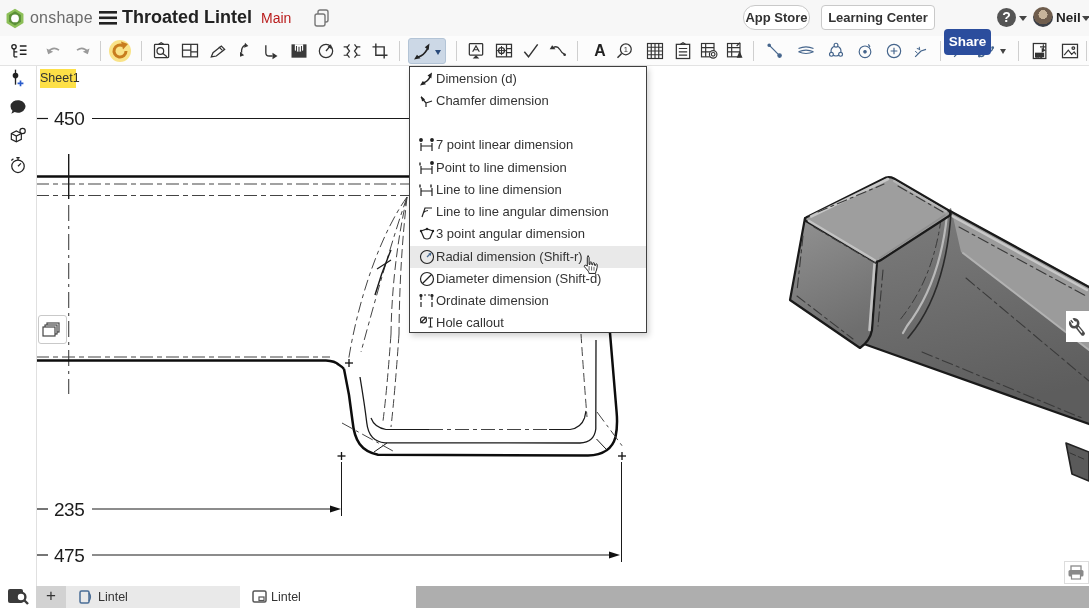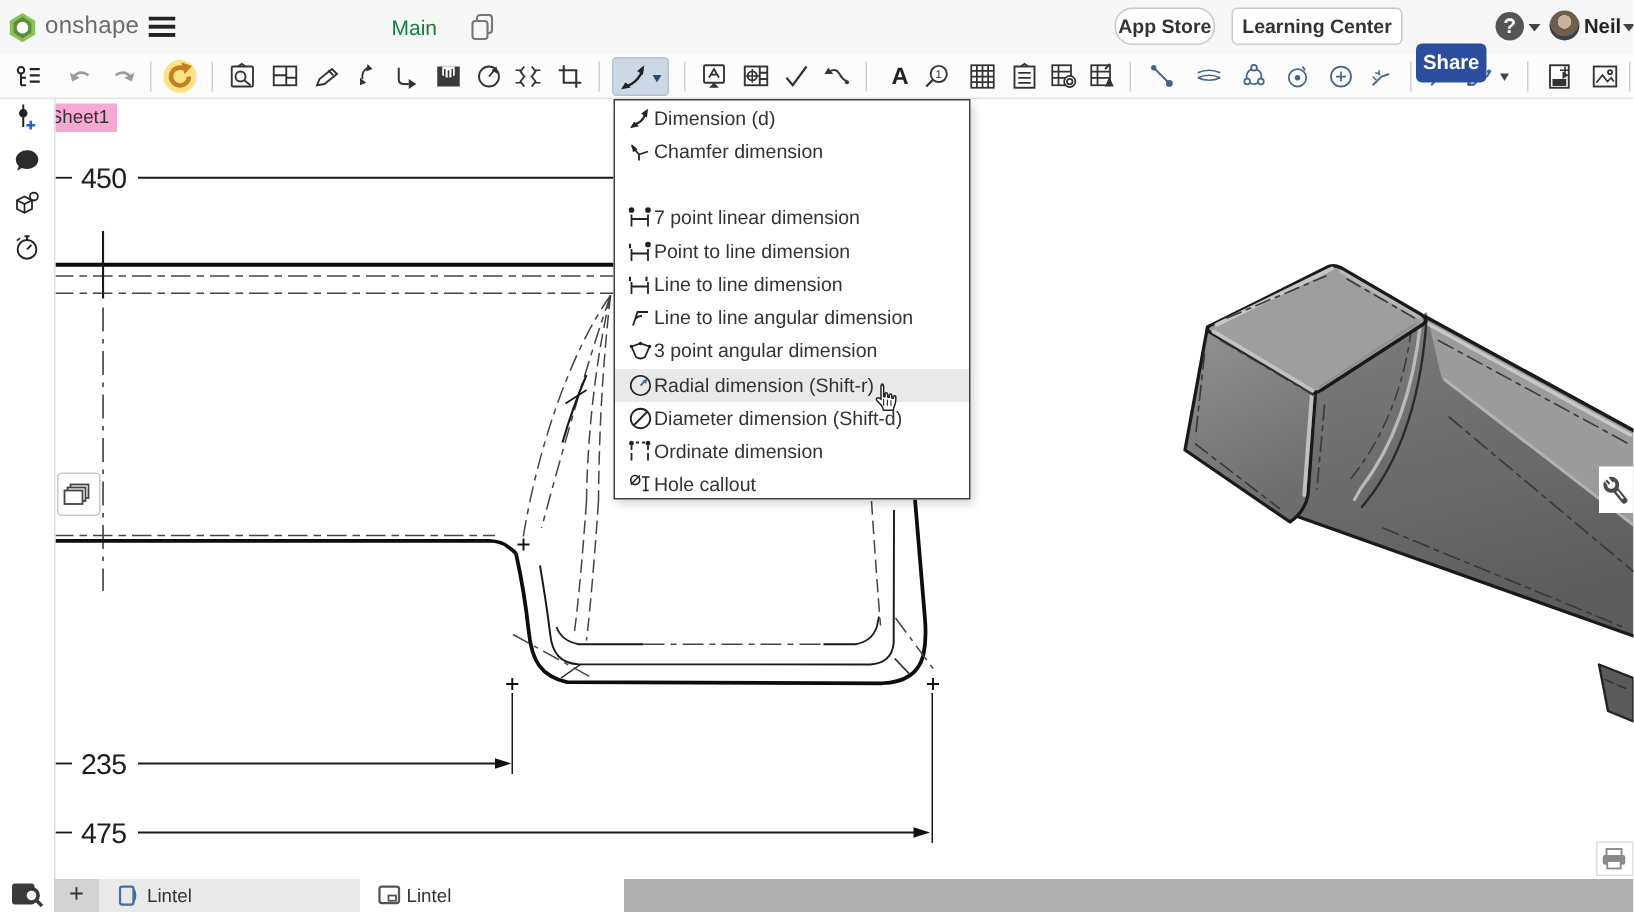--- a/index.html
+++ b/index.html
@@ -6,21 +6,21 @@
 html,body { width:1089px; height:608px; overflow:hidden; background:#fff;
   font-family:"Liberation Sans", sans-serif; position:relative; }
 .abs { position:absolute; }
 
 
 #topbar { left:0; top:0; width:1089px; height:36px; background:#f7f7f7; z-index:30; }
 #topbar .logo { left:4px; top:7px; }
 #onshape-word { left:30px; top:9px; font-size:16px; color:#6b6b6b; letter-spacing:0.2px; }
 #hamburger { left:99px; top:11px; }
 #doctitle { left:122px; top:7px; font-size:18px; font-weight:bold; color:#222; }
-#mainlbl { left:261px; top:10px; font-size:14px; color:#15803d; }
+#mainlbl { left:261px; top:10px; font-size:14px; color:#b91c1c; }
 #copyicon { left:313px; top:9px; }
 .tb-btn { height:25px; top:5px; background:#fff; border:1px solid #c9c9c9; border-radius:4px;
   font-size:13px; font-weight:bold; color:#333; text-align:center; z-index:31; }
 #btn-appstore { left:743px; width:67px; line-height:23px;border-radius:12px; }
 #btn-learning { left:821px; width:114px; line-height:23px; }
 #btn-share { left:944px; width:47px; height:26px; background:#2b4d9d; border:none; color:#fff;
   line-height:26px; font-size:13.5px; border-radius:4px;margin-top:24px; }
 #helpcirc { left:997px; top:8px; width:19px; height:19px; border-radius:50%; background:#555;
   color:#fff; font-size:14px; font-weight:bold; text-align:center; line-height:19px; }
 .caret-dn { width:0; height:0; border-left:4px solid transparent; border-right:4px solid transparent;
@@ -39,21 +39,21 @@
 .tsep { position:absolute; top:5px; width:1px; height:20px; background:#cfcfcf; }
 #seltool { position:absolute; left:408px; top:2px; width:38px; height:26px;
   background:#ccd8e6; border:1px solid #b3c4d6; border-radius:3px; }
 
 
 #sidebar { left:0; top:66px; width:37px; height:520px; background:#fff;
   border-right:1px solid #e0e0e0; z-index:20; }
 .sicon { position:absolute; left:8px; width:20px; height:20px; }
 
 
-#sheet1 { left:28px; top:69px; width:50px; height:19px; background:#f9a8d4; color:#333;
+#sheet1 { left:40px; top:69px; width:36px; height:19px; background:#fde047; color:#333;
   font-size:12.5px; text-align:center; line-height:19px; z-index:5; }
 #drawsvg { left:0; top:0; z-index:2; }
 #layersbox { left:38px; top:315px; width:29px; height:29px; border:1px solid #c9c9c9;
   border-radius:3px; background:#fff; z-index:5; }
 #wrenchbox { left:1066px; top:311px; width:23px; height:31px; background:#fff; z-index:6; }
 #minibox { left:1064px; top:561px; width:25px; height:23px; background:#fff; z-index:6;
   border:1px solid #ddd; }
 
 
 #menu { left:409px; top:66px; width:238px; height:267px; background:#fff;
@@ -208,20 +208,21 @@
     <polygon points="13,2 23,8 23,19 13,25 3,19 3,8" fill="#8cbf58"></polygon>
     <polygon points="13,5 20,9.5 20,17.5 13,22 6,17.5 6,9.5" fill="#5a8f38"></polygon>
     <circle cx="13" cy="13.5" r="4.6" fill="#fff"></circle>
   </svg>
   <div id="onshape-word" class="abs">onshape</div>
   <svg id="hamburger" class="abs" width="18" height="14" viewBox="0 0 18 14">
     <rect x="0" y="0" width="18" height="2.6" fill="#222"></rect>
     <rect x="0" y="5.5" width="18" height="2.6" fill="#222"></rect>
     <rect x="0" y="11" width="18" height="2.6" fill="#222"></rect>
   </svg>
+  <div id="doctitle" class="abs">Throated Lintel</div>
   <div id="mainlbl" class="abs">Main</div>
   <svg id="copyicon" class="abs" width="18" height="18" viewBox="0 0 18 18">
     <rect x="5" y="1" width="10" height="12" rx="2" fill="none" stroke="#777" stroke-width="1.4"></rect>
     <rect x="2" y="5" width="10" height="12" rx="2" fill="#f7f7f7" stroke="#777" stroke-width="1.4"></rect>
   </svg>
   <div id="btn-appstore" class="abs tb-btn">App Store</div>
   <div id="btn-learning" class="abs tb-btn">Learning Center</div>
   <div id="btn-share" class="abs tb-btn">Share</div>
   <div id="helpcirc" class="abs">?</div>
   <div id="caret-help" class="abs caret-dn"></div>

